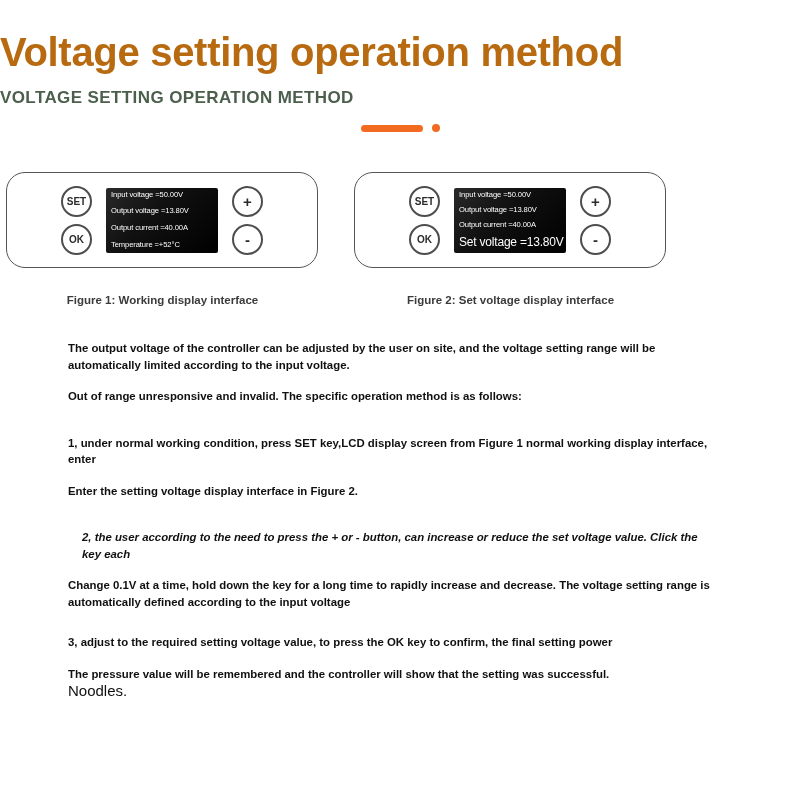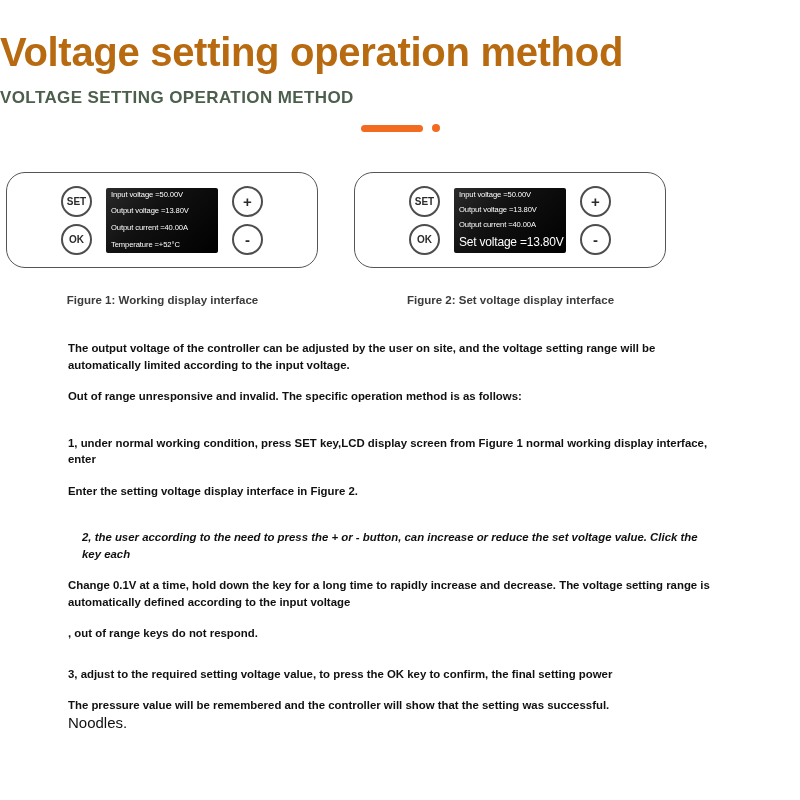--- a/index.html
+++ b/index.html
@@ -232,20 +232,19 @@
     <div class="caption">Figure 2: Set voltage display interface</div>
   </div>
 
   <div class="body-text">
     <p class="para">The output voltage of the controller can be adjusted by the user on site, and the voltage setting range will be automatically limited according to the input voltage.</p>
     <p class="para gap-sm">Out of range unresponsive and invalid. The specific operation method is as follows:</p>
     <p class="para gap-lg">1, under normal working condition, press SET key,LCD display screen from Figure 1 normal working display interface, enter</p>
     <p class="para gap-sm">Enter the setting voltage display interface in Figure 2.</p>
     <p class="para gap-lg indent">2, the user according to the need to press the + or - button, can increase or reduce the set voltage value. Click the key each</p>
     <p class="para gap-sm">Change 0.1V at a time, hold down the key for a long time to rapidly increase and decrease. The voltage setting range is automatically defined according to the input voltage</p>
-    <p class="para gap-sm">, out of range keys do not respond.</p>
     <p class="para gap-md">3, adjust to the required setting voltage value, to press the OK key to confirm, the final setting power</p>
     <p class="para gap-sm">The pressure value will be remembered and the controller will show that the setting was successful.</p>
     <p class="noodles gap-sm">Noodles.</p>
 
   </div>
 
 </div>
 
 </body></html>

